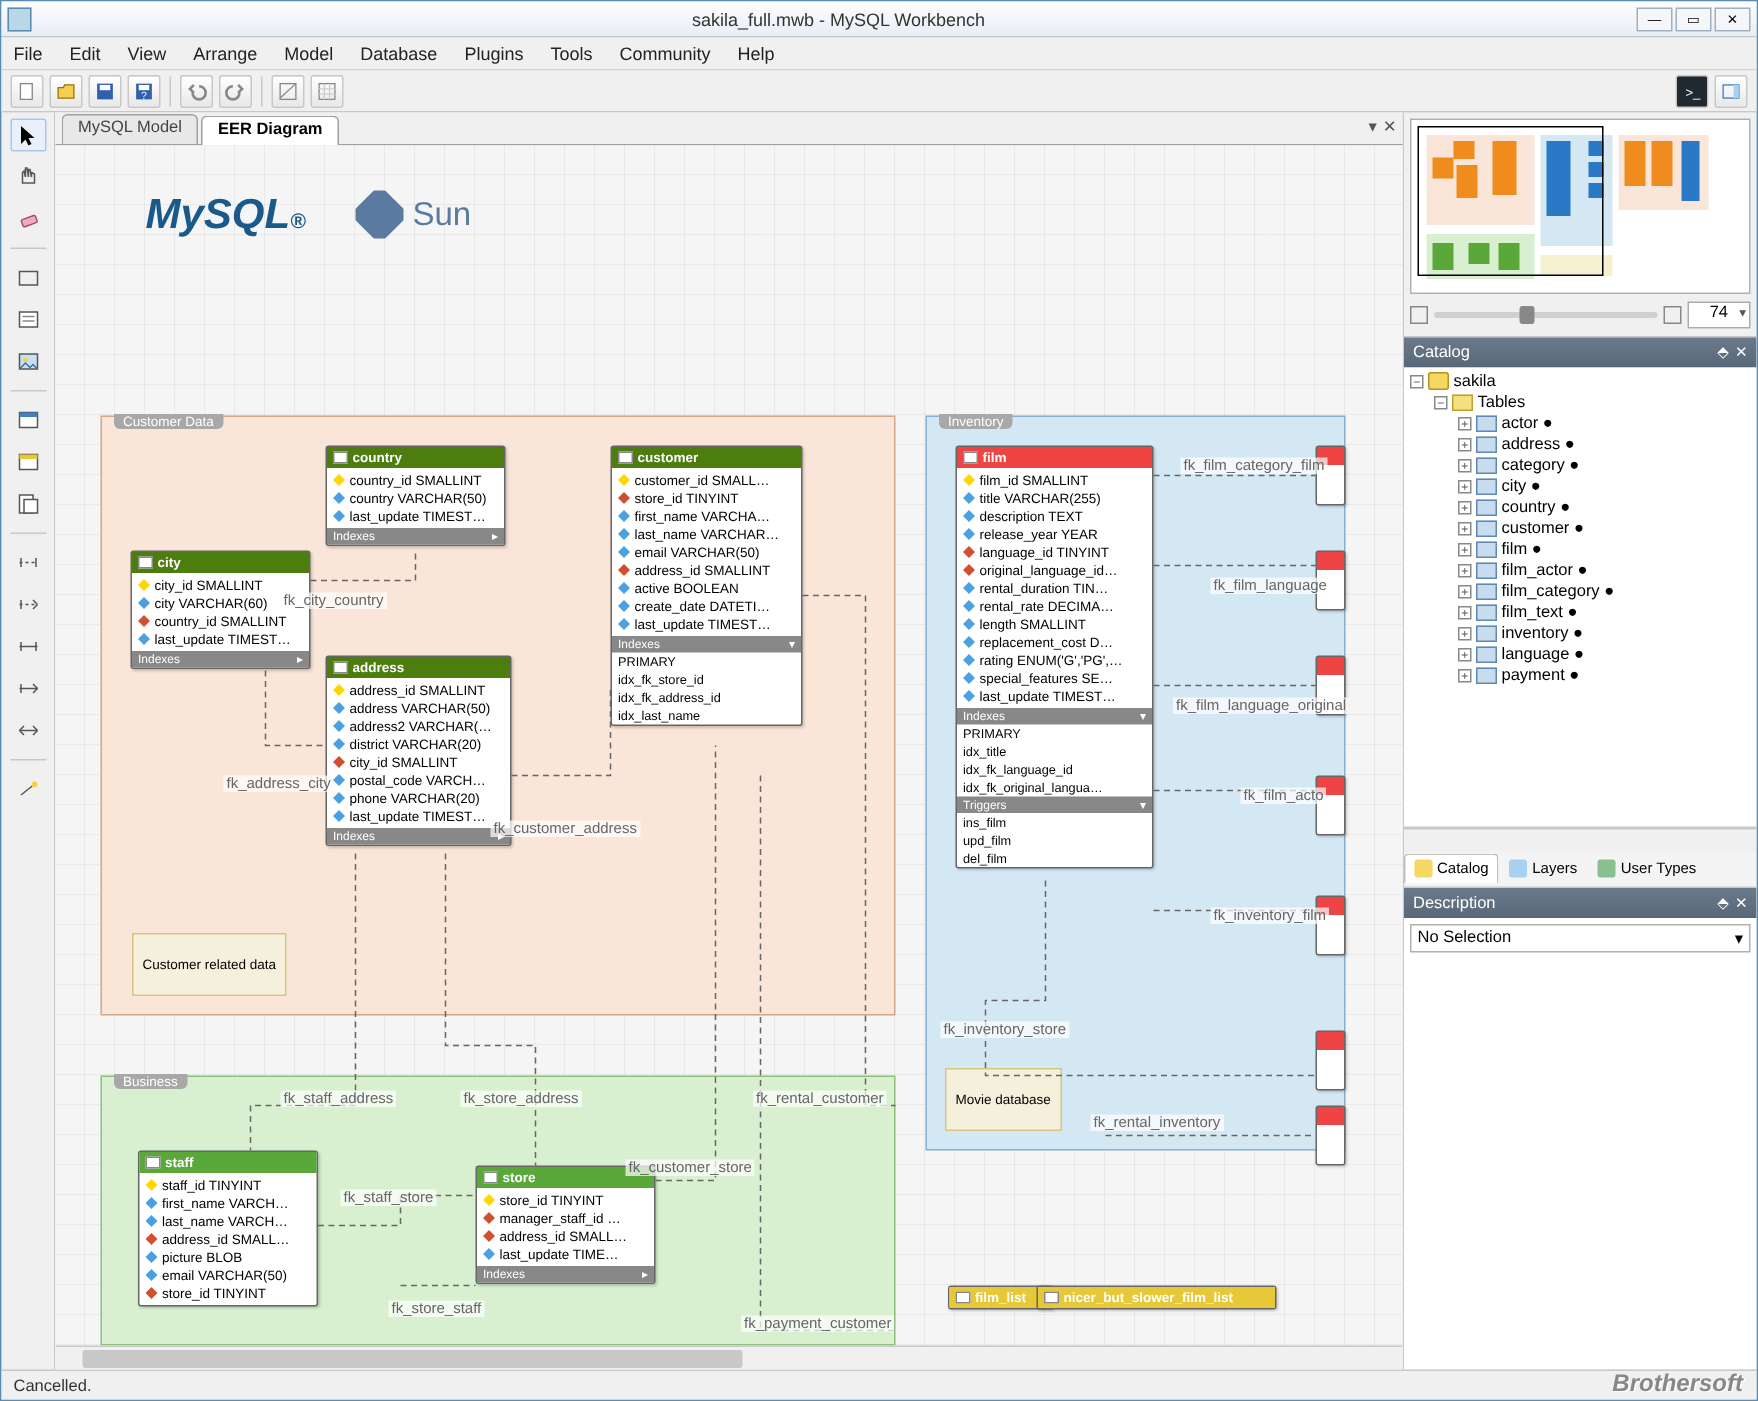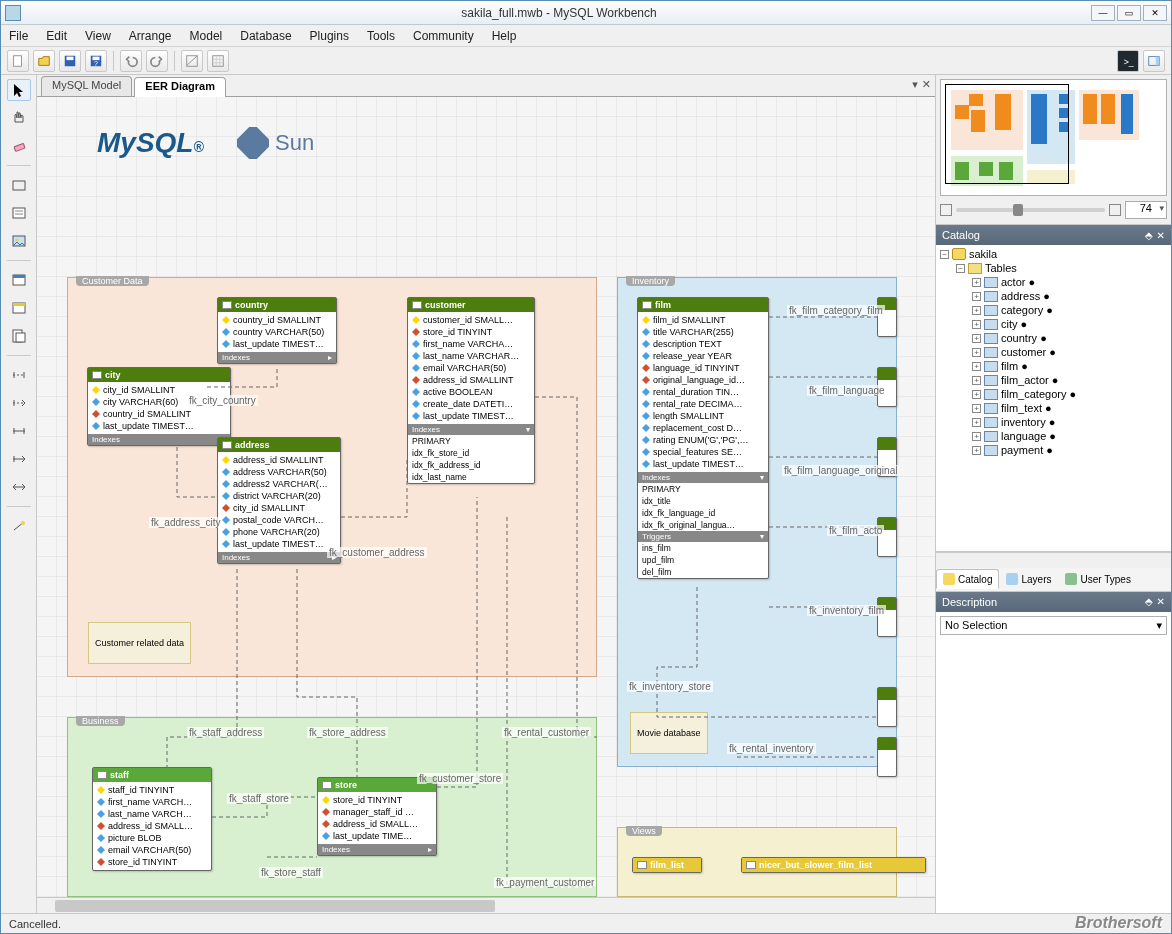--- a/index.html
+++ b/index.html
@@ -28,21 +28,21 @@
 .tab-close { position:absolute; right:4px; top:3px; font-size:11px; color:#555; display:flex; gap:4px; }
 .canvas-wrap { flex: 1; position: relative; overflow: hidden; background: repeating-linear-gradient(#fafafa 0 19px, #eee 19px 20px), repeating-linear-gradient(90deg,#fafafa 0 19px, #eee 19px 20px); background-blend-mode: multiply; }
 .canvas { position: absolute; inset: 0; }
 .layer { position: absolute; border: 1px solid #999; font-size: 10px; }
 .layer-label { position: absolute; top: -2px; left: 8px; background: #a8a8a8; color: #fff; font-size: 9px; padding: 0 6px; border-radius: 0 0 4px 4px; }
 .layer-note { position:absolute; background:#f4f0dc; border:1px solid #d4c880; font-size:9px; padding:15px 6px; }
 .table { position: absolute; background: #fff; border: 1px solid #666; border-radius: 2px; font-size: 9px; box-shadow: 1px 1px 2px rgba(0,0,0,.2); }
 .table-hdr { display: flex; align-items: center; gap: 3px; padding: 2px 4px; color: #fff; font-weight: bold; }
 .table-hdr .ticon { width: 10px; height: 8px; background: #fff; border: 1px solid #888; }
 .orange .table-hdr { background: #4d7c0f; }
-.blue .table-hdr { background: #4d7c0f; }
+.blue .table-hdr { background: #ef4444; }
 .green .table-hdr { background: #5aa83a; }
 .yellow .table-hdr { background: #e6c838; text-align: right; }
 .table-cols { padding: 2px 0; }
 .table-col { display: flex; align-items: center; gap: 3px; padding: 1px 4px; white-space: nowrap; overflow: hidden; }
 .table-col .bullet { width: 8px; height: 8px; flex-shrink:0; }
 .bullet.key { background: gold; clip-path: polygon(50% 0,100% 50%,50% 100%,0 50%); }
 .bullet.diamond { background: #4aa0e0; clip-path: polygon(50% 0,100% 50%,50% 100%,0 50%); }
 .bullet.diamond.red { background: #d05030; }
 .table-section { background: #888; color: #fff; font-size: 8px; padding: 1px 4px; display:flex; justify-content:space-between; }
 .table-plain { padding: 1px 4px; font-size: 8.5px; }
@@ -299,23 +299,20 @@
 
           <div class="layer" style="left:580px;top:180px;width:280px;height:490px;background:#d4e8f4;border-color:#88b0d0">
             <div class="layer-label">Inventory</div>
             <div class="layer-note" style="left:12px;bottom:12px">Movie database</div>
           </div>
 
           <div class="layer" style="left:30px;top:620px;width:530px;height:180px;background:#d8f0d0;border-color:#90c080">
             <div class="layer-label">Business</div>
           </div>
 
-          <div class="layer" style="left:580px;top:730px;width:280px;height:70px;background:#f4f0d0;border-color:#c8b870">
-            <div class="layer-label">Views</div>
-          </div>
 
           <div class="table orange" style="left:180px;top:200px;width:120px">
             <div class="table-hdr">
                 <div class="ticon"></div>
                 <span>country</span>
               </div>
             <div class="table-cols">
               <div class="table-col">
                   <div class="bullet key"></div>
                   <span>country_id SMALLINT</span>
@@ -328,21 +325,21 @@
                   <div class="bullet diamond"></div>
                   <span>last_update TIMEST…</span>
                 </div>
             </div>
             <div class="table-section">
                 <span>Indexes</span>
                 <span>▸</span>
               </div>
           </div>
 
-          <div class="table orange" style="left:50px;top:270px;width:144px">
+          <div class="table orange" style="left:50px;top:270px;width:120px">
             <div class="table-hdr">
                 <div class="ticon"></div>
                 <span>city</span>
               </div>
             <div class="table-cols">
               <div class="table-col">
                   <div class="bullet key"></div>
                   <span>city_id SMALLINT</span>
                 </div>
               <div class="table-col">
@@ -603,21 +600,21 @@
                 <span>▸</span>
               </div>
           </div>
 
           <div class="table yellow" style="left:595px;top:760px;width:70px">
             <div class="table-hdr">
                 <div class="ticon"></div>
                 <span>film_list</span>
               </div>
           </div>
-          <div class="table yellow" style="left:704px;top:760px;width:185px">
+          <div class="table yellow" style="left:654px;top:760px;width:160px">
             <div class="table-hdr">
                 <div class="ticon"></div>
                 <span>nicer_but_slower_film_list</span>
               </div>
           </div>
 
           <div class="table blue" style="left:840px;top:200px;width:20px;height:40px">
               <div class="table-hdr" style="height:12px"></div>
             </div>
           <div class="table blue" style="left:840px;top:270px;width:20px;height:40px">

